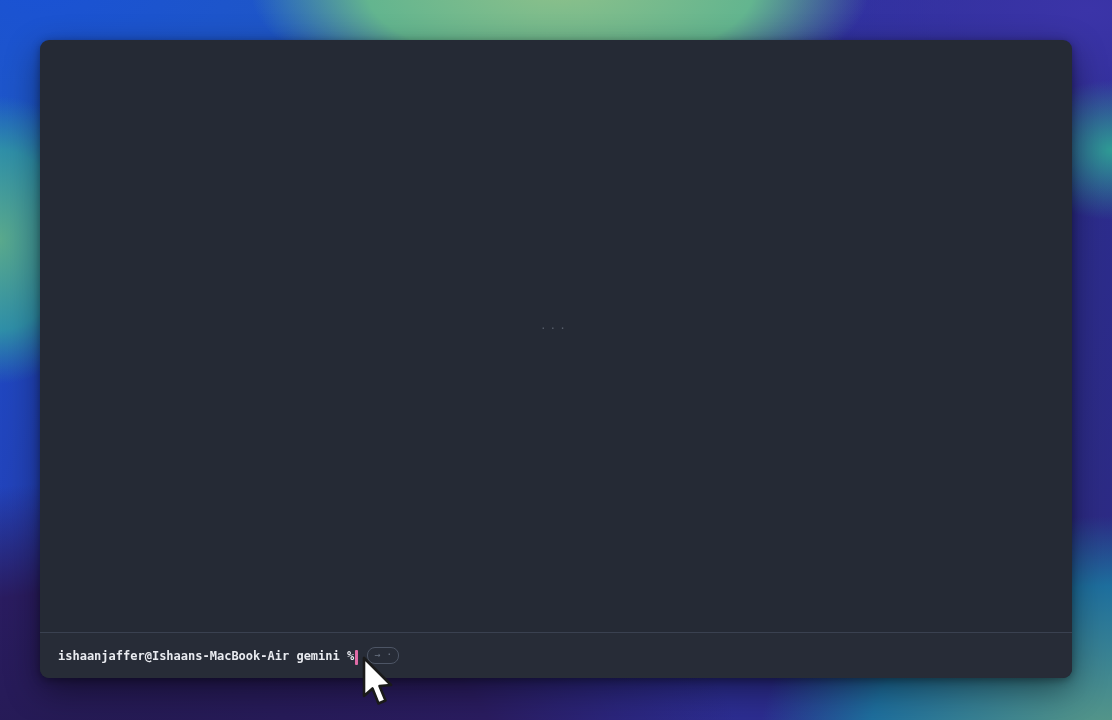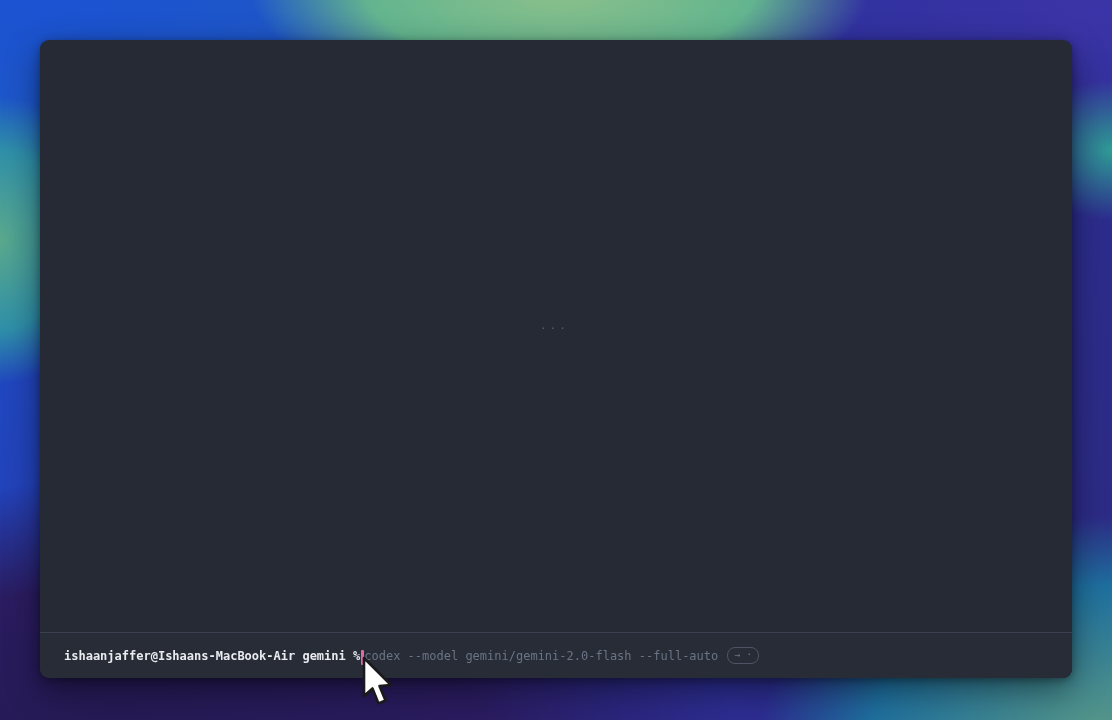--- a/index.html
+++ b/index.html
@@ -54,21 +54,21 @@
   .prompt-divider {
     height: 1px;
     background: #3a4150;
     flex: 0 0 auto;
   }
 
   .command-input-row {
     flex: 0 0 45px;
     display: flex;
     align-items: center;
-    padding-left: 24px;
+    padding-left: 18px;
     font-size: 12px;
     line-height: 1;
     white-space: pre;
     background: #272c37;
   }
 
   .prompt-strong {
     font-weight: bold;
     color: #e9ebf0;
   }
@@ -111,21 +111,21 @@
 
   <div class="terminal">
 
     <div class="terminal-output">
       <span class="loading-dots">···</span>
     </div>
 
     <div class="prompt-divider"></div>
 
     <div class="command-input-row">
-      <span class="prompt-strong">ishaanjaffer@Ishaans-MacBook-Air</span><span class="prompt-strong"> </span><span class="prompt-strong">gemini</span><span class="prompt-strong"> </span><span class="prompt-strong">%</span><span class="text-cursor"></span><span class="suggestion">codex --model gemini/gemini-2.0-flash --full-auto</span><span class="hint-badge">→ ·</span>
+      <span class="prompt-strong">ishaanjaffer@Ishaans-MacBook-Air</span><span class="prompt-strong"> </span><span class="prompt-strong">gemini</span><span class="prompt-strong"> </span><span class="prompt-strong">%</span><span class="text-cursor"></span><span class="hint-badge">→ ·</span>
     </div>
 
   </div>
 
   <svg class="mouse-cursor" viewBox="0 0 36 52" xmlns="http://www.w3.org/2000/svg">
     <path d="M4 2 L4 40 L12.5 32.5 L18.5 47.5 L25.5 44.5 L19.5 30 L31 29 Z" fill="#ffffff" stroke="#1a1a1a" stroke-width="2.6" stroke-linejoin="round"></path>
   </svg>
 
 </div>
 

